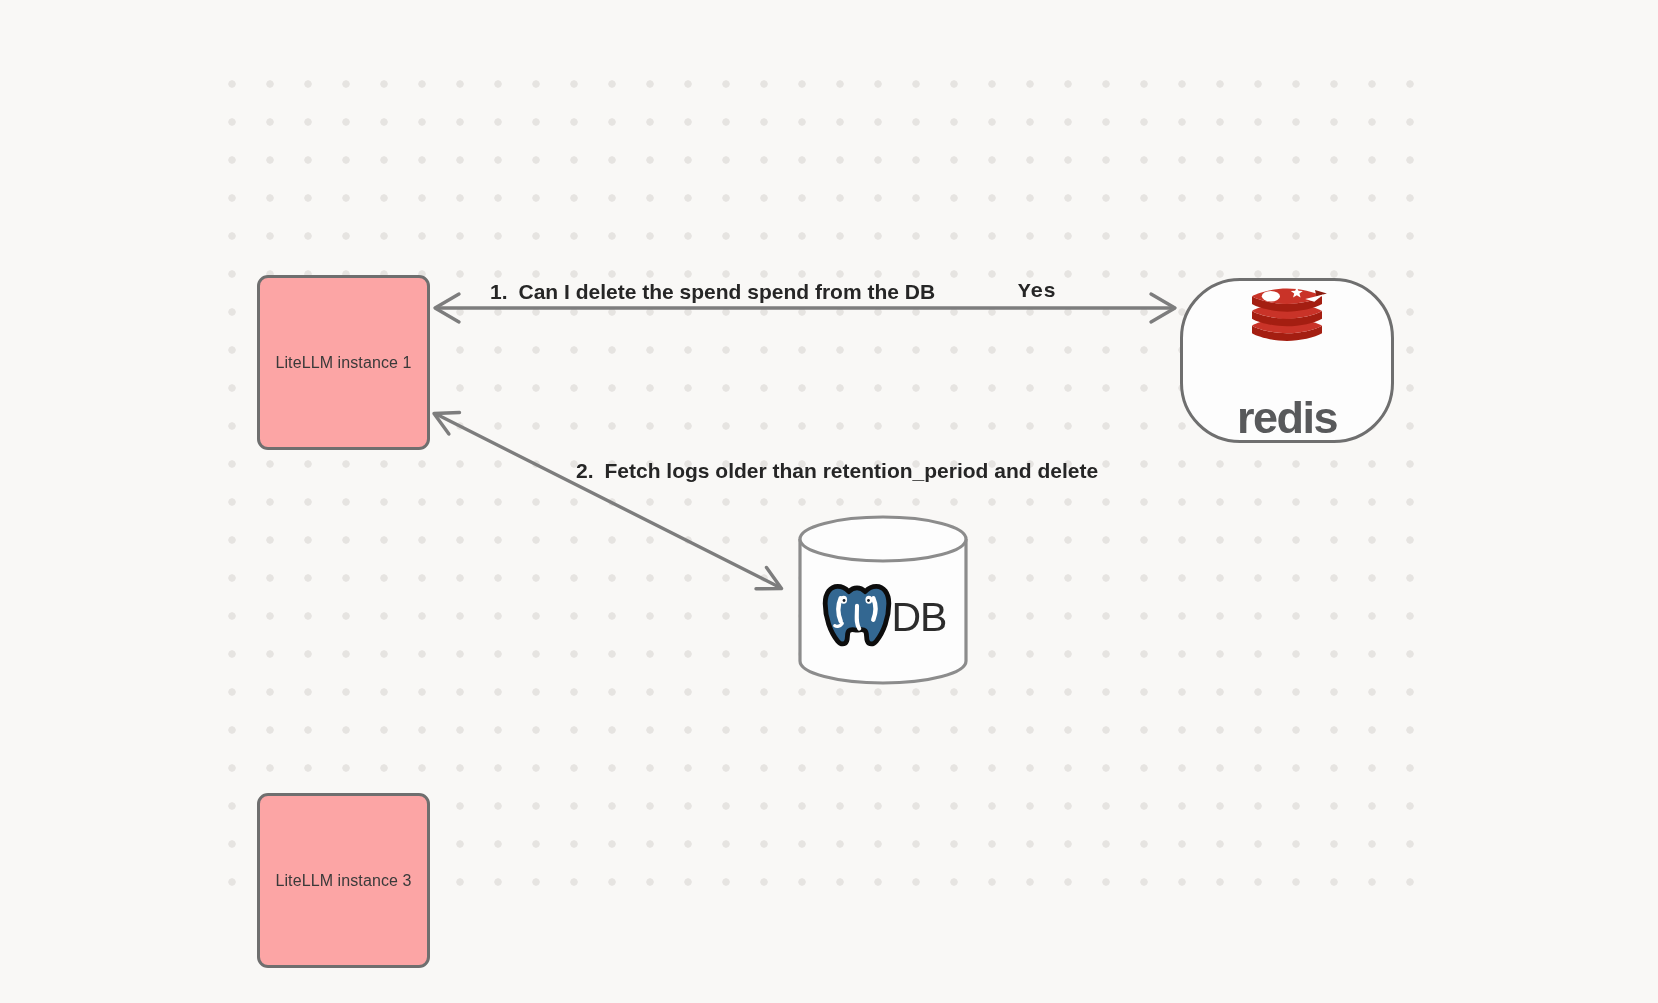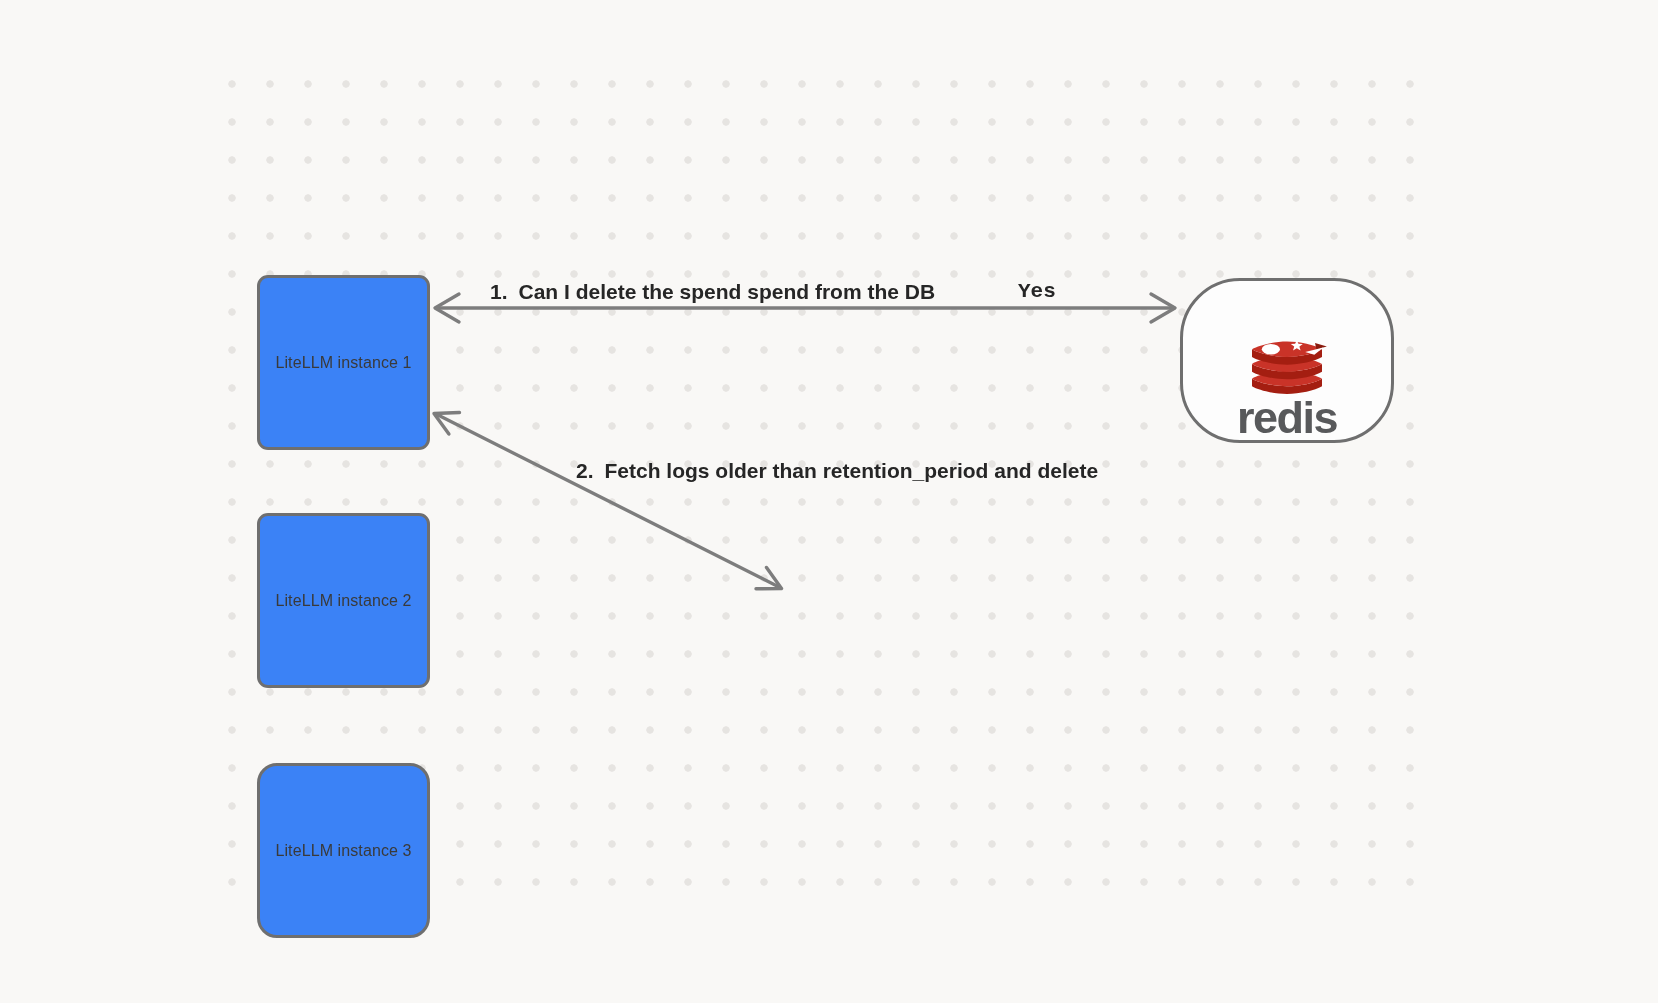--- a/index.html
+++ b/index.html
@@ -8,34 +8,34 @@
     background:#f9f8f6;
     font-family:"Liberation Sans","DejaVu Sans",sans-serif;
   }
   .dot-grid{
     position:absolute;left:213px;top:65px;width:1216px;height:836px;
     background-image:radial-gradient(circle,#e6e4e1 3.4px,rgba(0,0,0,0) 4px);
     background-size:38px 38px;background-position:0 0;
   }
   .node-box{
     position:absolute;left:257px;width:173px;height:175px;
-    background:#3b82f6;border:3.4px solid #6f6f6f;border-radius:11px;
+    background:#fca5a5;border:3.4px solid #6f6f6f;border-radius:11px;
     display:flex;align-items:center;justify-content:center;
     box-sizing:border-box;
   }
   .node-box .label{
     font-size:16px;color:#3a3a3a;letter-spacing:0.1px;
   }
   .box-1{top:275px;}
   .box-2{top:513px;}
-  .box-3{top:763px;border-radius:20px;}
+  .box-3{top:793px;}
   .redis-node{
     position:absolute;left:1180px;top:278px;width:214px;height:165px;
     background:#fdfdfd;border:3.4px solid #6f6f6f;border-radius:60px;
-    display:flex;flex-direction:column;align-items:center;justify-content:flex-end;
+    display:flex;flex-direction:column;align-items:center;justify-content:space-between;
     box-sizing:border-box;padding-top:6px;
   }
   .redis-word{
     font-size:45px;font-weight:700;color:#58595b;letter-spacing:-1.5px;
     line-height:1;margin-top:-2px;
   }
   .db-node{position:absolute;left:798px;top:515px;width:170px;height:170px;}
   .db-content{
     position:absolute;left:10px;top:62px;width:150px;height:80px;
     display:flex;align-items:center;justify-content:center;
@@ -53,23 +53,20 @@
 </style>
 </head>
 <body>
 
 <div class="canvas">
   <div class="dot-grid"></div>
 
   <div class="node-box box-1">
     <span class="label">LiteLLM instance 1</span>
   </div>
-  <div class="node-box box-2">
-    <span class="label">LiteLLM instance 2</span>
-  </div>
   <div class="node-box box-3">
     <span class="label">LiteLLM instance 3</span>
   </div>
 
   <div class="redis-node">
     <svg width="84" height="57" viewBox="0 0 120 81" aria-hidden="true">
 
       <g>
         <path fill="#a41e11" d="M10,55 C20,61 42,66 60,66 C78,66 100,61 110,55 L110,66 C100,72 78,77 60,77 C42,77 20,72 10,66 Z"></path>
         <path fill="#c93328" d="M60,44 C78,44 100,49 110,55 C100,61 78,66 60,66 C42,66 20,61 10,55 C20,49 42,44 60,44 Z"></path>
@@ -85,20 +82,40 @@
         <path fill="#c93328" d="M60,2 C78,2 100,7 110,13 C100,19 78,24 60,24 C42,24 20,19 10,13 C20,7 42,2 60,2 Z"></path>
         <polygon fill="#8a1a0d" points="100,4 117,9 102,13"></polygon>
         <ellipse fill="#ffffff" cx="37" cy="13" rx="13" ry="7.5"></ellipse>
         <polygon fill="#ffffff" points="74,0 76.4,5.1 82.6,5.5 77.7,9 79.4,14.8 74,11.6 68.6,14.8 70.3,9 65.4,5.5 71.6,5.1"></polygon>
         <polygon fill="#ffffff" points="86,17 112,10.5 99,21"></polygon>
       </g>
     </svg>
     <div class="redis-word">redis</div>
   </div>
 
+  <div class="db-node">
+    <svg width="170" height="170" viewBox="0 0 170 170" aria-hidden="true">
+      <path d="M2 24 L2 146 A83 22 0 0 0 168 146 L168 24" fill="#fdfdfd" stroke="#8c8c8c" stroke-width="3.2"></path>
+      <ellipse cx="85" cy="24" rx="83" ry="22" fill="#fdfdfd" stroke="#8c8c8c" stroke-width="3.2"></ellipse>
+    </svg>
+    <div class="db-content">
+      <svg width="74" height="77" viewBox="0 0 100 104" aria-hidden="true">
+        <path d="M76,10 C86,10 93,19 93,33 C93,52 86,72 76,84 C72,89 66,89 64,84 C62,79 64,73 61,70 C58,67 54,69 50,69 C46,69 42,67 39,70 C36,73 38,79 36,84 C34,89 28,89 24,84 C14,72 7,52 7,33 C7,19 14,10 24,10 C31,10 36,14 39,17 C42,14 46,12 50,12 C54,12 58,14 61,17 C64,14 69,10 76,10 Z" fill="#336791" stroke="#0d0d0d" stroke-width="6.5" stroke-linejoin="round"></path>
+        <path d="M28,26 C24,35 24,47 28,57" fill="none" stroke="#ffffff" stroke-width="6" stroke-linecap="round"></path>
+        <path d="M72,26 C76,35 76,45 72,55" fill="none" stroke="#ffffff" stroke-width="6" stroke-linecap="round"></path>
+        <path d="M50,36 C50,50 48,60 53,67" fill="none" stroke="#ffffff" stroke-width="5.5" stroke-linecap="round"></path>
+        <ellipse cx="32" cy="28" rx="4.6" ry="5.4" fill="#ffffff"></ellipse>
+        <circle cx="32.5" cy="29" r="1.9" fill="#16202b"></circle>
+        <ellipse cx="66" cy="28" rx="4.6" ry="5.4" fill="#ffffff"></ellipse>
+        <circle cx="65.5" cy="29" r="1.9" fill="#16202b"></circle>
+        <path d="M30,60 C27,64 23,65 20,63" fill="none" stroke="#ffffff" stroke-width="4.5" stroke-linecap="round"></path>
+      </svg>
+      <span class="db-label">DB</span>
+    </div>
+  </div>
 
   <svg class="arrow-layer" viewBox="0 0 1658 1003" aria-hidden="true">
     <g stroke="#7d7d7d" stroke-width="3.4" fill="none" stroke-linecap="round" stroke-linejoin="round">
 
       <g>
         <line x1="437" y1="308" x2="1173" y2="308"></line>
         <path d="M459 294 L435 308 L459 322"></path>
         <path d="M1151 294 L1175 308 L1151 322"></path>
       </g>
 

